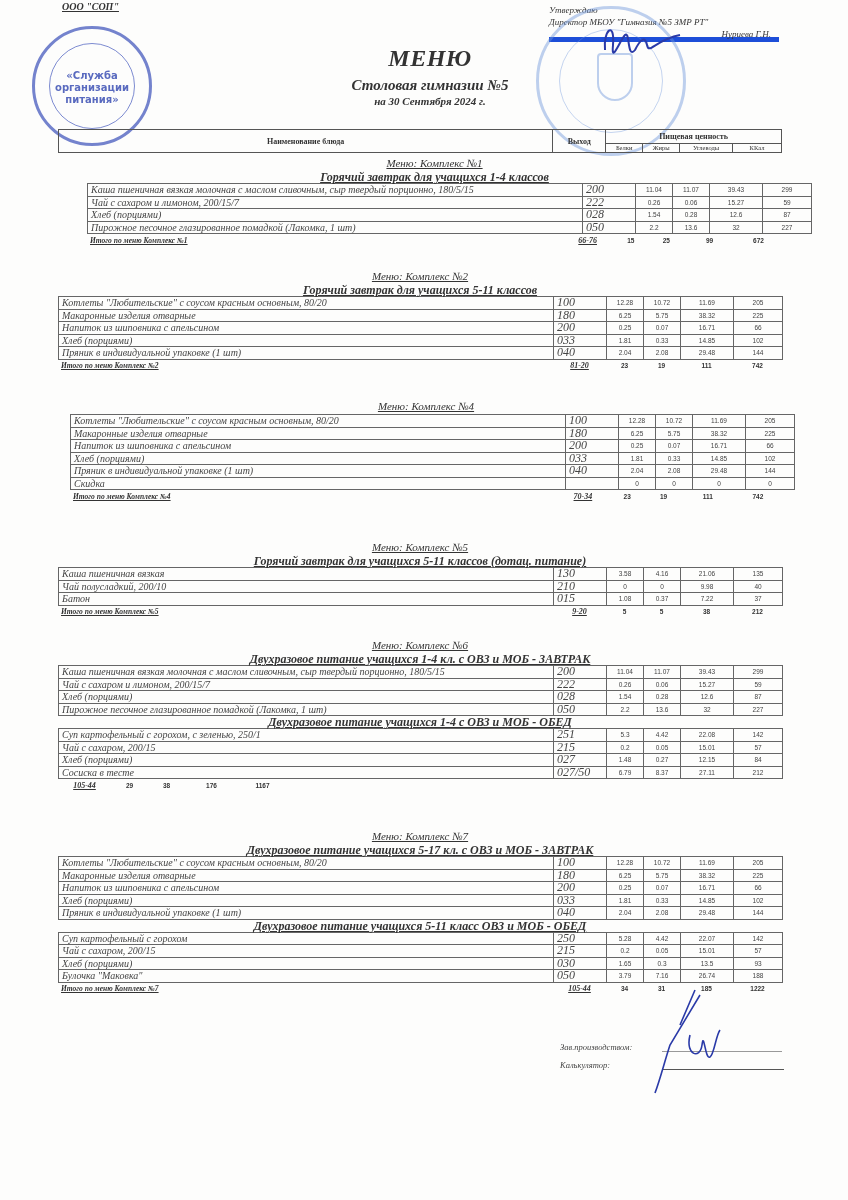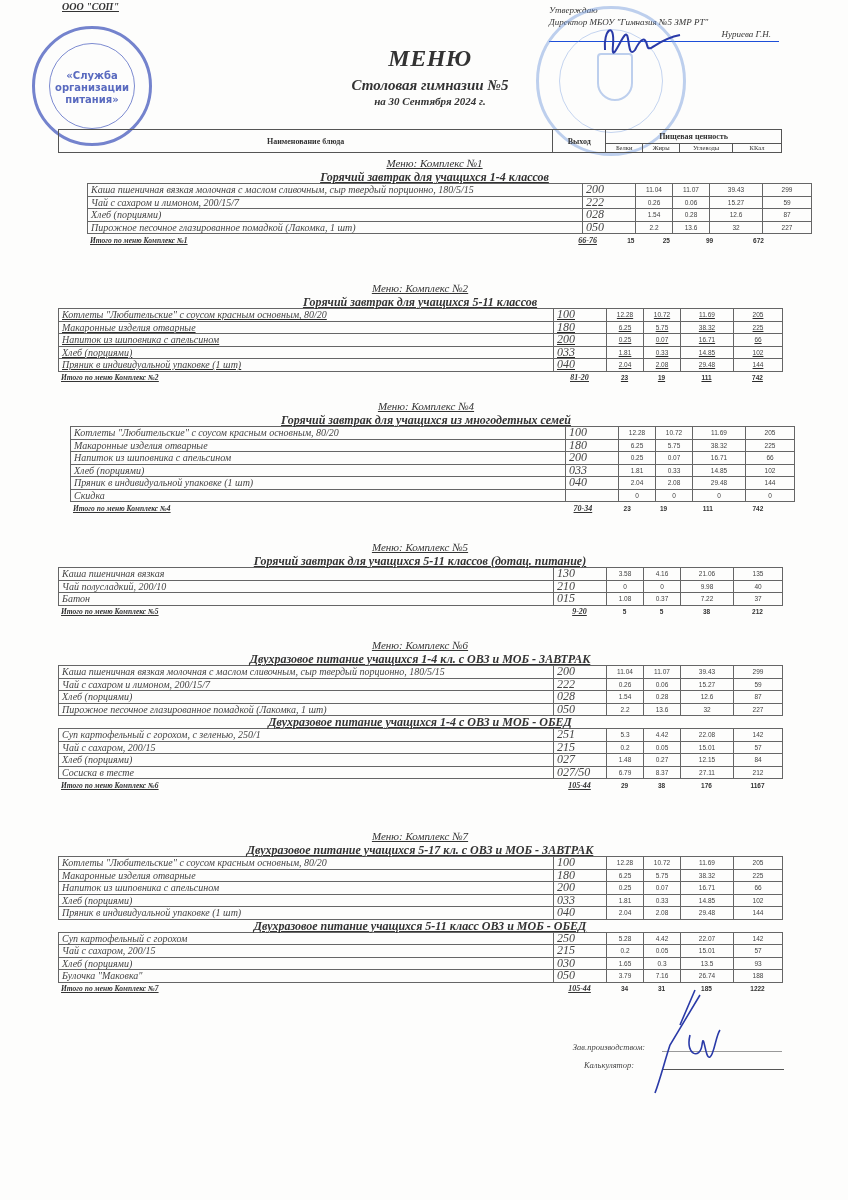--- a/index.html
+++ b/index.html
@@ -3,21 +3,21 @@
 <meta charset="utf-8">
 <style>
   * { box-sizing: border-box; margin: 0; padding: 0; }
   html, body { width: 848px; height: 1200px; background: #fdfdfc; overflow: hidden; }
   body { position: relative; font-family: "Liberation Serif", serif; color: #2a2a2a; }
 
   .org { position: absolute; left: 62px; top: 1px; font-size: 10px; font-style: italic; font-weight: bold; text-decoration: underline; color: #333; }
 
   .approve { position: absolute; left: 549px; top: 4px; font-size: 9px; font-style: italic; color: #333; line-height: 12px; }
   .approve .line { display: block; }
-  .approve .name-row { position: relative; width: 230px; height: 14px; border-bottom: 1px solid #1d4ed8; }
+  .approve .name-row { position: relative; width: 230px; height: 14px; border-bottom: 5px solid #1d4ed8; }
   .approve .name-row span { position: absolute; right: 8px; top: 0; }
 
   .title-block { position: absolute; left: 300px; top: 44px; width: 260px; text-align: center; font-style: italic; font-weight: bold; color: #333; }
   .title-main { font-size: 24px; letter-spacing: 0.5px; line-height: 28px; }
   .title-sub { font-size: 15px; line-height: 18px; margin-top: 4px; }
   .title-date { font-size: 11px; line-height: 14px; }
 
   .stamp { position: absolute; border-radius: 50%; border: 3px solid rgba(70,90,190,0.75); }
   .stamp-left { left: 32px; top: 26px; width: 120px; height: 120px; }
   .stamp-left .inner { position: absolute; left: 14px; top: 14px; right: 14px; bottom: 14px; border-radius: 50%; border: 1.5px solid rgba(70,90,190,0.7); }
@@ -43,21 +43,21 @@
   table.menu td.num { text-align: center; font-family: "Liberation Sans", sans-serif; font-size: 6.5px; }
   col.c-name { width: 495px; } col.c-out { width: 53px; } col.c-b { width: 37px; } col.c-f { width: 37px; } col.c-u { width: 53px; } col.c-k { width: 49px; }
 
   .total-row { display: flex; height: 12px; align-items: center; }
   .total-row .tl { width: 495px; font-size: 7.5px; font-style: italic; font-weight: bold; text-decoration: underline; color: #333; padding-left: 3px; }
   .total-row .tp { width: 53px; text-align: center; font-size: 8px; font-style: italic; font-weight: bold; text-decoration: underline; color: #333; }
   .total-row .tv { text-align: center; font-family: "Liberation Sans", sans-serif; font-weight: bold; font-size: 6.5px; color: #333; }
 
   .footer { position: absolute; left: 560px; font-size: 8.5px; font-style: italic; color: #444; }
   .footer .frow { display: flex; align-items: flex-end; height: 18px; }
-  .footer .flabel { text-align: center; }
+  .footer .flabel { text-align: left; }
   .footer .fline { border-bottom: 1px solid #555; height: 12px; margin-left: 4px; }
 </style>
 </head>
 <body>
 
 <div class="org">ООО "СОП"</div>
 
 <div class="approve">
   <span class="line">Утверждаю</span>
   <span class="line">Директор МБОУ "Гимназия №5 ЗМР РТ"</span>
@@ -163,21 +163,21 @@
       </table>
       <div class="total-row">
         <span class="tl">Итого по меню Комплекс №1</span>
         <span class="tp">66-76</span>
         <span class="tv" style="width: 37px;">15</span>
         <span class="tv" style="width: 37px;">25</span>
         <span class="tv" style="width: 53px;">99</span>
         <span class="tv" style="width: 49px;">672</span>
       </div>
     </div>
-    <div class="section" style="top: 280px; text-decoration: underline;">
+    <div class="section" style="top: 268px;">
       <div class="section-title">Меню: Комплекс №2</div>
       <div class="subsection-title">Горячий завтрак для учащихся 5-11 классов</div>
       <table class="menu">
         <colgroup>
           <col class="c-name">
           <col class="c-out">
           <col class="c-b">
           <col class="c-f">
           <col class="c-u">
           <col class="c-k">
@@ -229,21 +229,20 @@
         <span class="tl">Итого по меню Комплекс №2</span>
         <span class="tp">81-20</span>
         <span class="tv" style="width: 37px;">23</span>
         <span class="tv" style="width: 37px;">19</span>
         <span class="tv" style="width: 53px;">111</span>
         <span class="tv" style="width: 49px;">742</span>
       </div>
     </div>
     <div class="section" style="top: 398px; padding-left: 12px;">
       <div class="section-title">Меню: Комплекс №4</div>
-      <div class="subsection-title">Горячий завтрак для учащихся из многодетных семей</div>
       <table class="menu">
         <colgroup>
           <col class="c-name">
           <col class="c-out">
           <col class="c-b">
           <col class="c-f">
           <col class="c-u">
           <col class="c-k">
         </colgroup>
         <tbody>
@@ -440,21 +439,20 @@
             <td class="name">Сосиска в тесте</td>
             <td class="out">027/50</td>
             <td class="num">6.79</td>
             <td class="num">8.37</td>
             <td class="num">27.11</td>
             <td class="num">212</td>
           </tr>
         </tbody>
       </table>
       <div class="total-row">
-        <span class="tl">Итого по меню Комплекс №6</span>
         <span class="tp">105-44</span>
         <span class="tv" style="width: 37px;">29</span>
         <span class="tv" style="width: 37px;">38</span>
         <span class="tv" style="width: 53px;">176</span>
         <span class="tv" style="width: 49px;">1167</span>
       </div>
     </div>
     <div class="section" style="top: 828px;">
       <div class="section-title">Меню: Комплекс №7</div>
       <div class="subsection-title">Двухразовое питание учащихся 5-17 кл. с  ОВЗ и МОБ - ЗАВТРАК</div>

